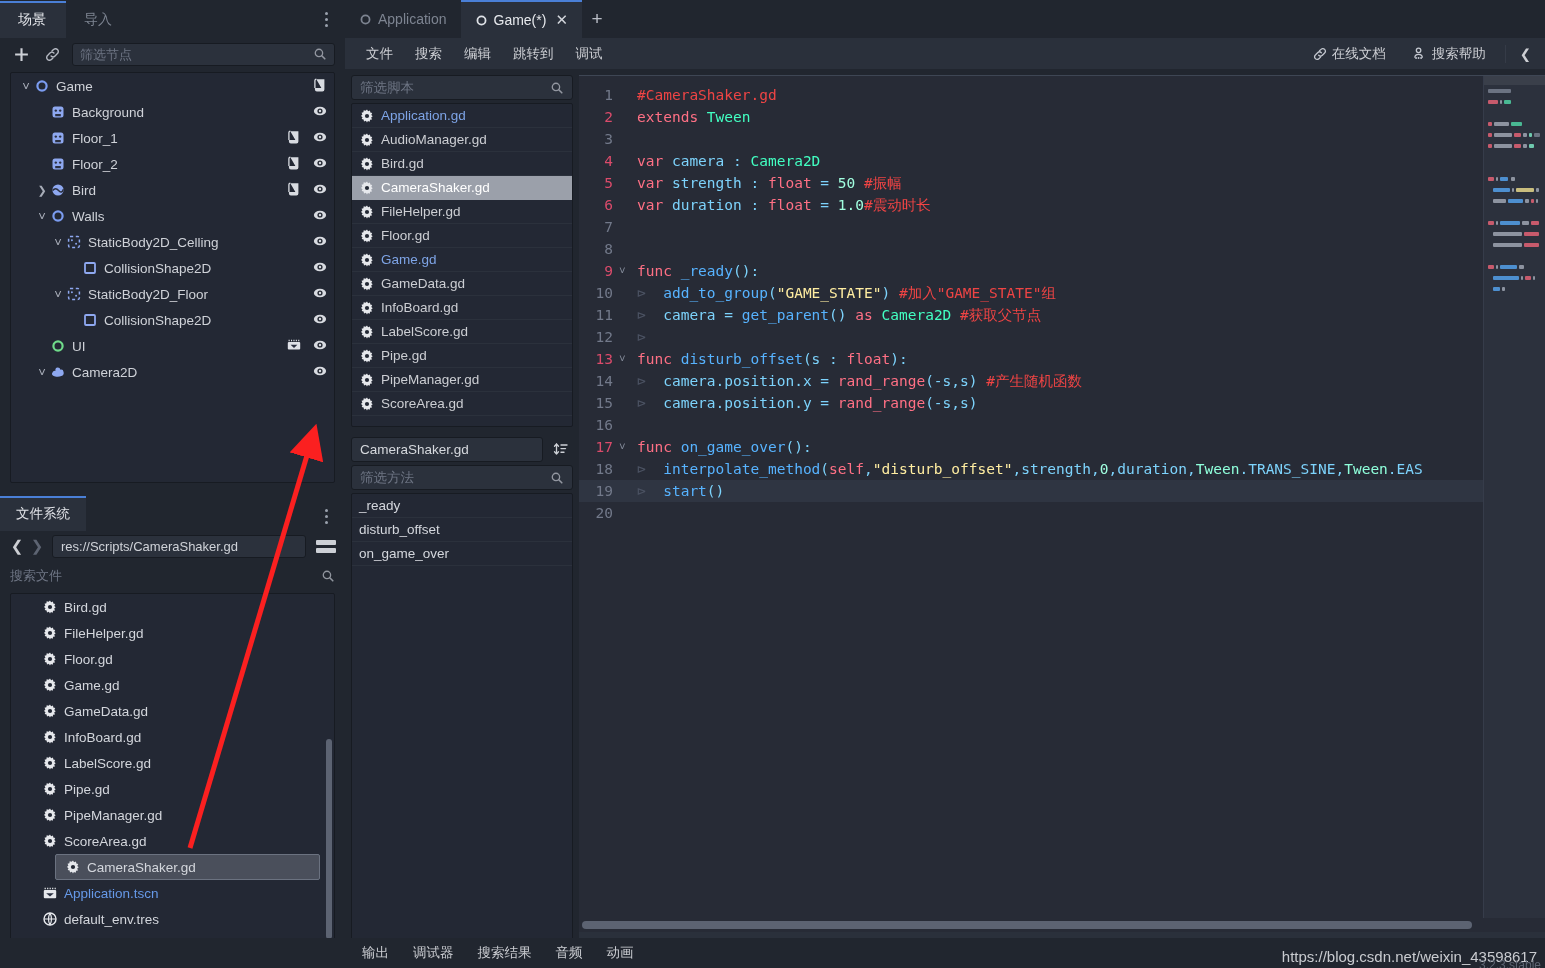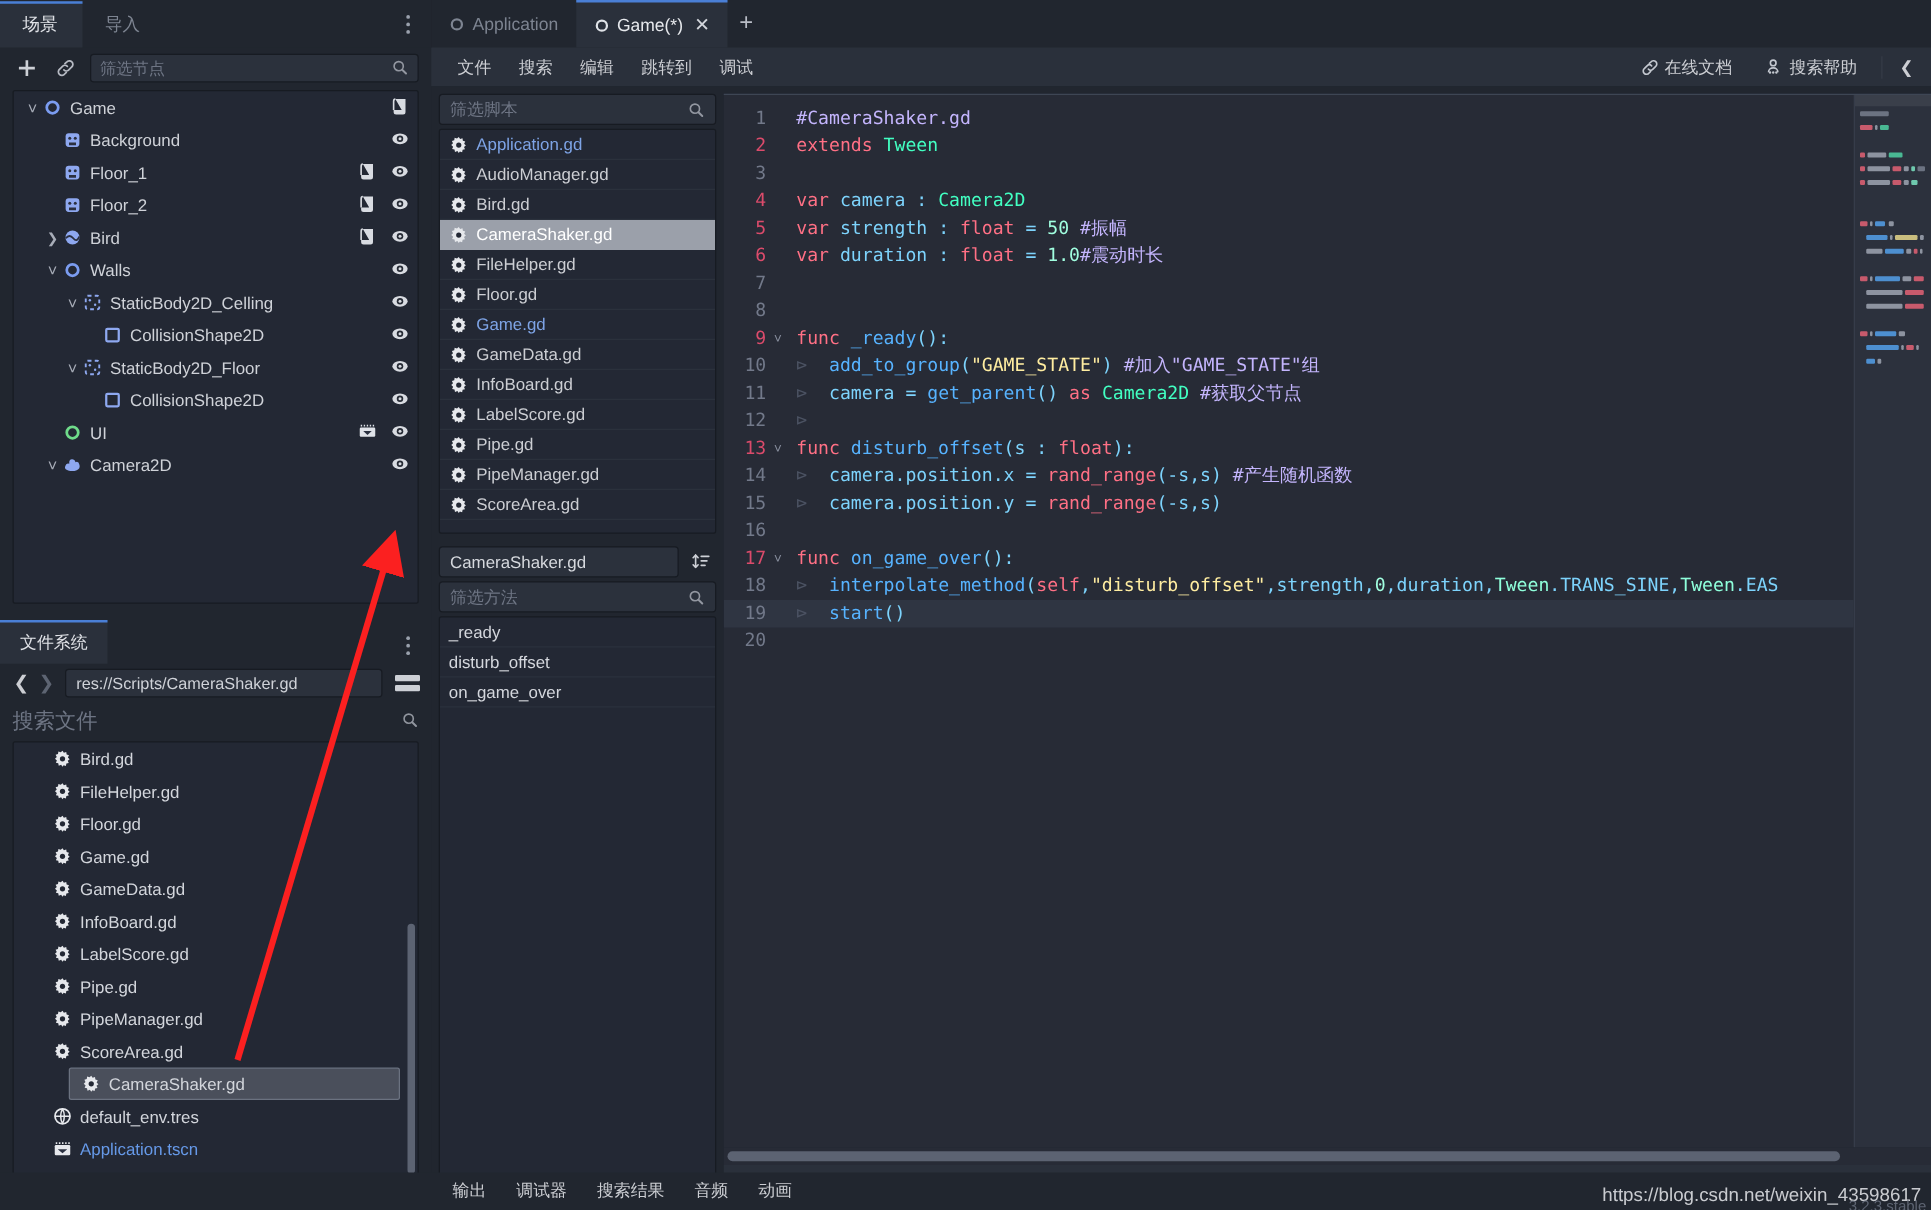--- a/index.html
+++ b/index.html
@@ -49,21 +49,21 @@
   .fs-panel { margin-top: 14px; flex: 1; display: flex; flex-direction: column; }
   .fs-tabs { height: 34px; display: flex; align-items: flex-end; position: relative; }
   .fs-tab { padding: 7px 16px 8px 16px; font-size: 13.5px; background: #2a303b; color: #e0e2e7; border-top: 2px solid #4a7fd6; }
   .fs-path { height: 30px; display: flex; align-items: center; padding: 0 9px; gap: 4px; }
   .navbtn { width: 16px; height: 22px; display: flex; align-items: center; justify-content: center; cursor: pointer; font-size: 15px; }
   .path-field { flex: 1; height: 23px; background: #2b313c; border: 1px solid #171b22; border-radius: 3px;
       display: flex; align-items: center; padding: 0 8px; color: #cfd2d8; font-size: 13px; margin-left: 3px; }
   .split-btn { width: 20px; height: 22px; display: flex; flex-direction: column; justify-content: center; gap: 3px; cursor: pointer; margin-left: 6px; }
   .split-btn i { display: block; height: 5px; background: #cdd0d6; border-radius: 1px; }
   .fs-search { height: 28px; margin: 1px 10px 0 10px; display: flex; align-items: center; gap: 6px; }
-  .fs-search .lbl { color: #6e7584; font-size: 17px; flex: 1; }
+  .fs-search .lbl { color: #6e7584; font-size: 13px; flex: 1; }
   .fs-tree { margin: 3px 10px 8px 10px; flex: 1; background: #232834; border: 1px solid #171b22; border-radius: 2px;
       position: relative; overflow: hidden; }
   .fs-row { height: 26px; display: flex; align-items: center; padding-left: 30px; position: relative; }
   .fs-row .fl { font-size: 13.5px; white-space: nowrap; }
   .fs-row.sel { background: #4a4f5b; border: 1px solid #6b7280; border-radius: 2px; margin: 0 14px 0 44px; padding-left: 8px; }
   .fs-scroll { position: absolute; right: 2px; top: 145px; width: 6px; height: 200px; background: #5c6372; border-radius: 3px; }
 
   
   .main-col { flex: 1; height: 968px; background: #21262f; display: flex; flex-direction: column; min-width: 0; }
 
@@ -112,21 +112,21 @@
   .ln.kw { color: #db4b6b; }
   .fold { position: absolute; left: 40px; width: 12px; color: #868d9c; font-size: 11px; }
   .ind { color: #4b5262; }
   .minimap { width: 62px; flex: none; background: #2c313d; border-left: 1px solid #363c4a; position: relative; overflow: hidden; }
   .mm { position: absolute; height: 4px; border-radius: 1px; }
   .mmview { position: absolute; left: 0; right: 0; top: 0; height: 9px; background: #ffffff12; }
   .hscroll-track { height: 14px; background: #272b36; position: relative; }
   .hscroll-thumb { position: absolute; left: 3px; top: 3px; height: 8px; width: 890px; background: #5c6372; border-radius: 4px; }
 
   
-  .c-cmt { color: #c4b5fd; }
+  .c-cmt { color: #ef4444; }
   .c-kw  { color: #ff7085; }
   .c-typ { color: #42ffc2; }
   .c-fn  { color: #57b3ff; }
   .c-num { color: #a1ffe0; }
   .c-str { color: #ffeda1; }
   .c-op  { color: #7dd3fc; }
   .c-self{ color: #ff7085; }
   .c-cls { color: #8fffdb; }
 
   
@@ -557,35 +557,35 @@
                 <svg width="16" height="16" viewBox="0 0 16 16">
                   <path d="M8 1.6l1.1 1.6 1.9-.6.3 2 1.9.5-.9 1.8 1.4 1.4-1.5 1.3.8 1.8-1.9.4-.4 2-1.8-.7L8 14.4 6.9 12.8l-1.9.7-.4-2-1.9-.4.8-1.8L2 7.9l1.4-1.4-.9-1.8 1.9-.5.3-2 1.9.6z" fill="#e6e8ec"></path>
                   <circle cx="8" cy="8" r="2.1" fill="#232834"></circle>
                 </svg>
               </span>
               <span class="fl" style="color:#d3d6dc">CameraShaker.gd</span>
             </div>
             <div class="fs-row">
               <span class="nicon">
                 <svg width="16" height="16" viewBox="0 0 16 16">
-                  <circle cx="8" cy="8" r="6" stroke="#e6e8ec" stroke-width="1.4" fill="none"></circle>
-                  <path d="M2 8h12M8 2q3 6 0 12M8 2q-3 6 0 12" stroke="#e6e8ec" stroke-width="1.2" fill="none"></path>
-                </svg>
-              </span>
-              <span class="fl" style="color:#d3d6dc">default_env.tres</span>
-            </div>
-            <div class="fs-row">
-              <span class="nicon">
-                <svg width="16" height="16" viewBox="0 0 16 16">
                   <rect x="1.8" y="5" width="12.4" height="8.2" rx="1" fill="#e6e8ec"></rect>
                   <path d="M4.2 8.3h7.6l-3.8 3.3z" fill="#2a3040"></path>
                   <path d="M2.6 2.8h1.2v1.4H2.6zM5.1 2.8h1.2v1.4H5.1zM7.6 2.8h1.2v1.4H7.6zM10.1 2.8h1.2v1.4h-1.2zM12.6 2.8h1.2v1.4h-1.2z" fill="#e6e8ec"></path>
                 </svg>
               </span>
               <span class="fl" style="color:#6699e8">Application.tscn</span>
+            </div>
+            <div class="fs-row">
+              <span class="nicon">
+                <svg width="16" height="16" viewBox="0 0 16 16">
+                  <circle cx="8" cy="8" r="6" stroke="#e6e8ec" stroke-width="1.4" fill="none"></circle>
+                  <path d="M2 8h12M8 2q3 6 0 12M8 2q-3 6 0 12" stroke="#e6e8ec" stroke-width="1.2" fill="none"></path>
+                </svg>
+              </span>
+              <span class="fl" style="color:#d3d6dc">default_env.tres</span>
             </div>
             <div class="fs-row">
               <span class="nicon">
                 <svg width="16" height="16" viewBox="0 0 16 16">
                   <rect x="1.8" y="1.8" width="12.4" height="12.4" rx="2" fill="#3c7ec7"></rect>
                   <circle cx="5.9" cy="6.2" r="1.25" fill="#e9edf4"></circle>
                   <circle cx="10.1" cy="6.2" r="1.25" fill="#e9edf4"></circle>
                   <path d="M4.8 9.6h6.4v2.6H4.8z" fill="#e9edf4"></path>
                 </svg>
               </span>

